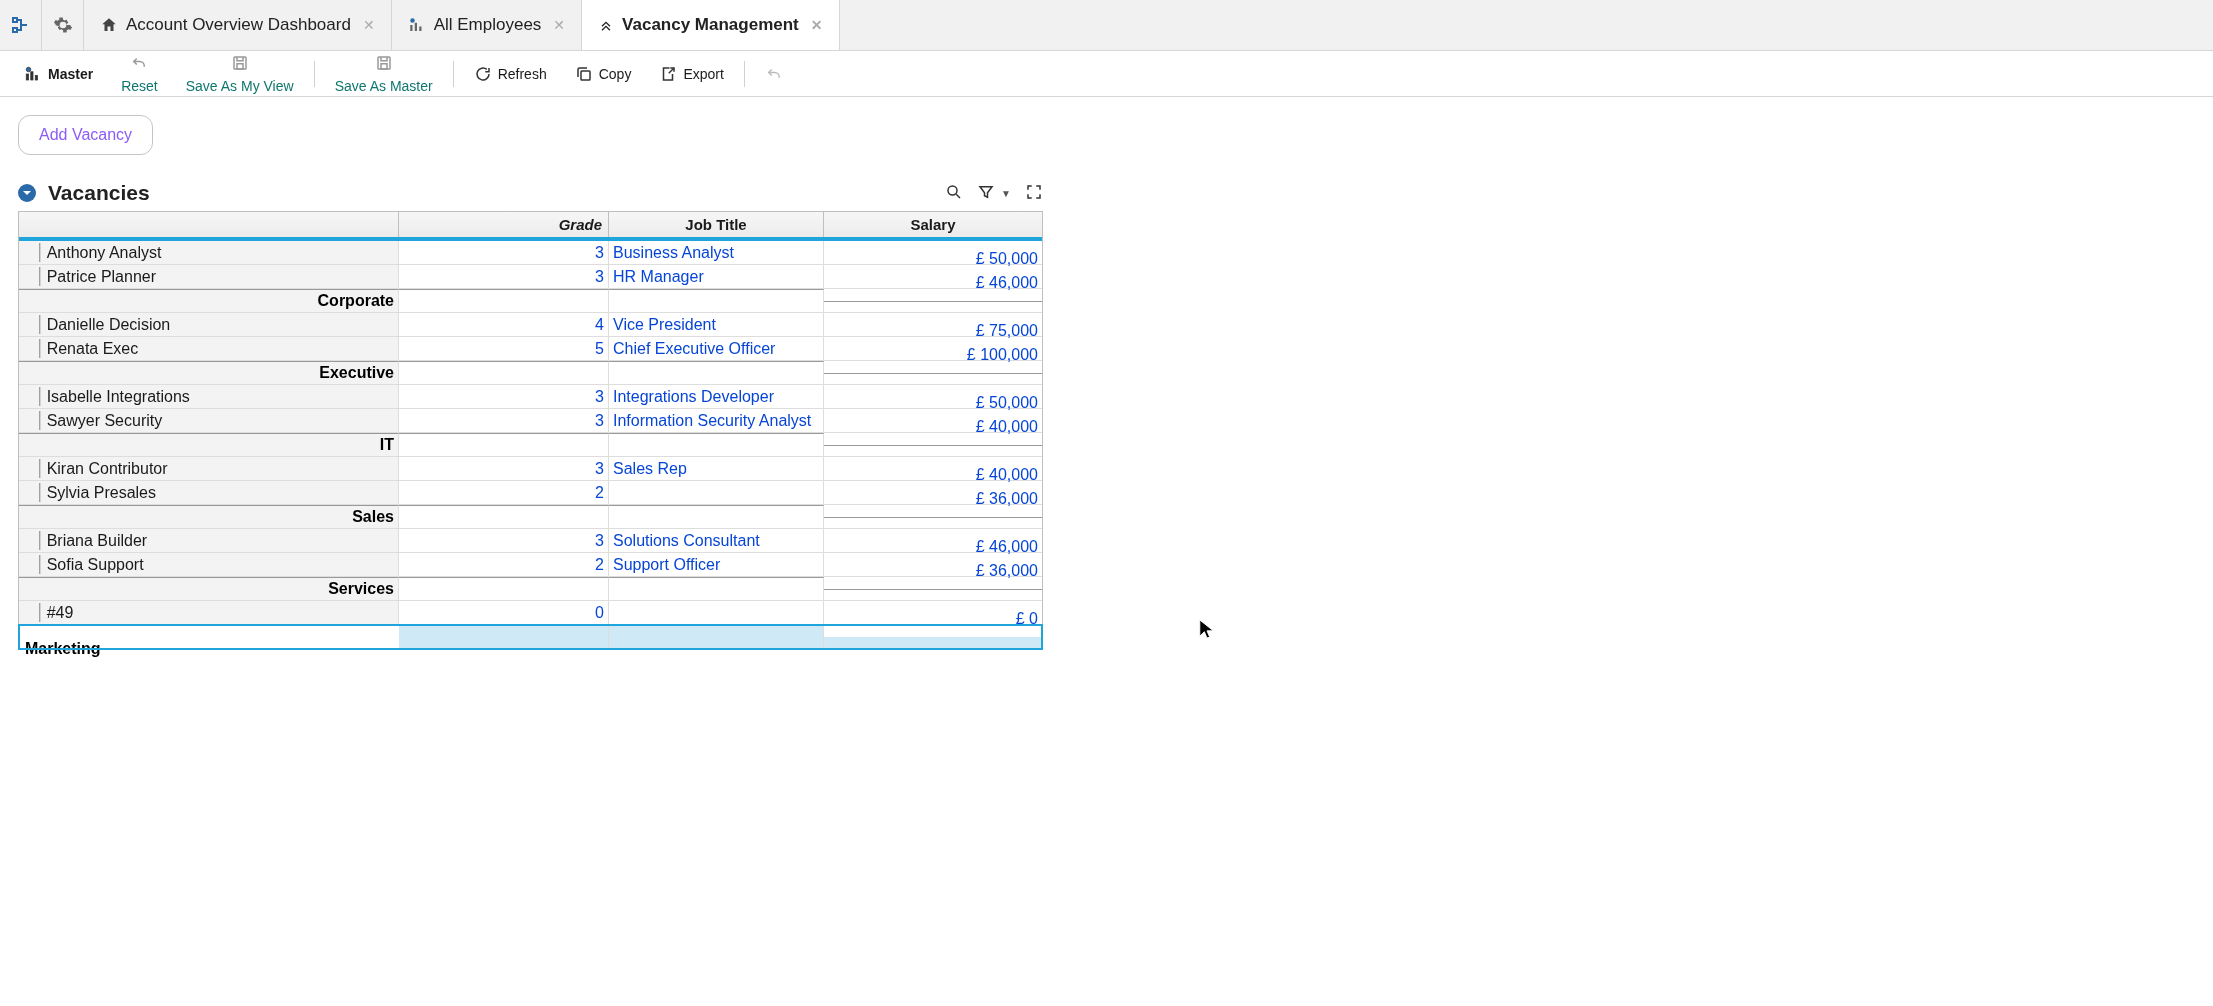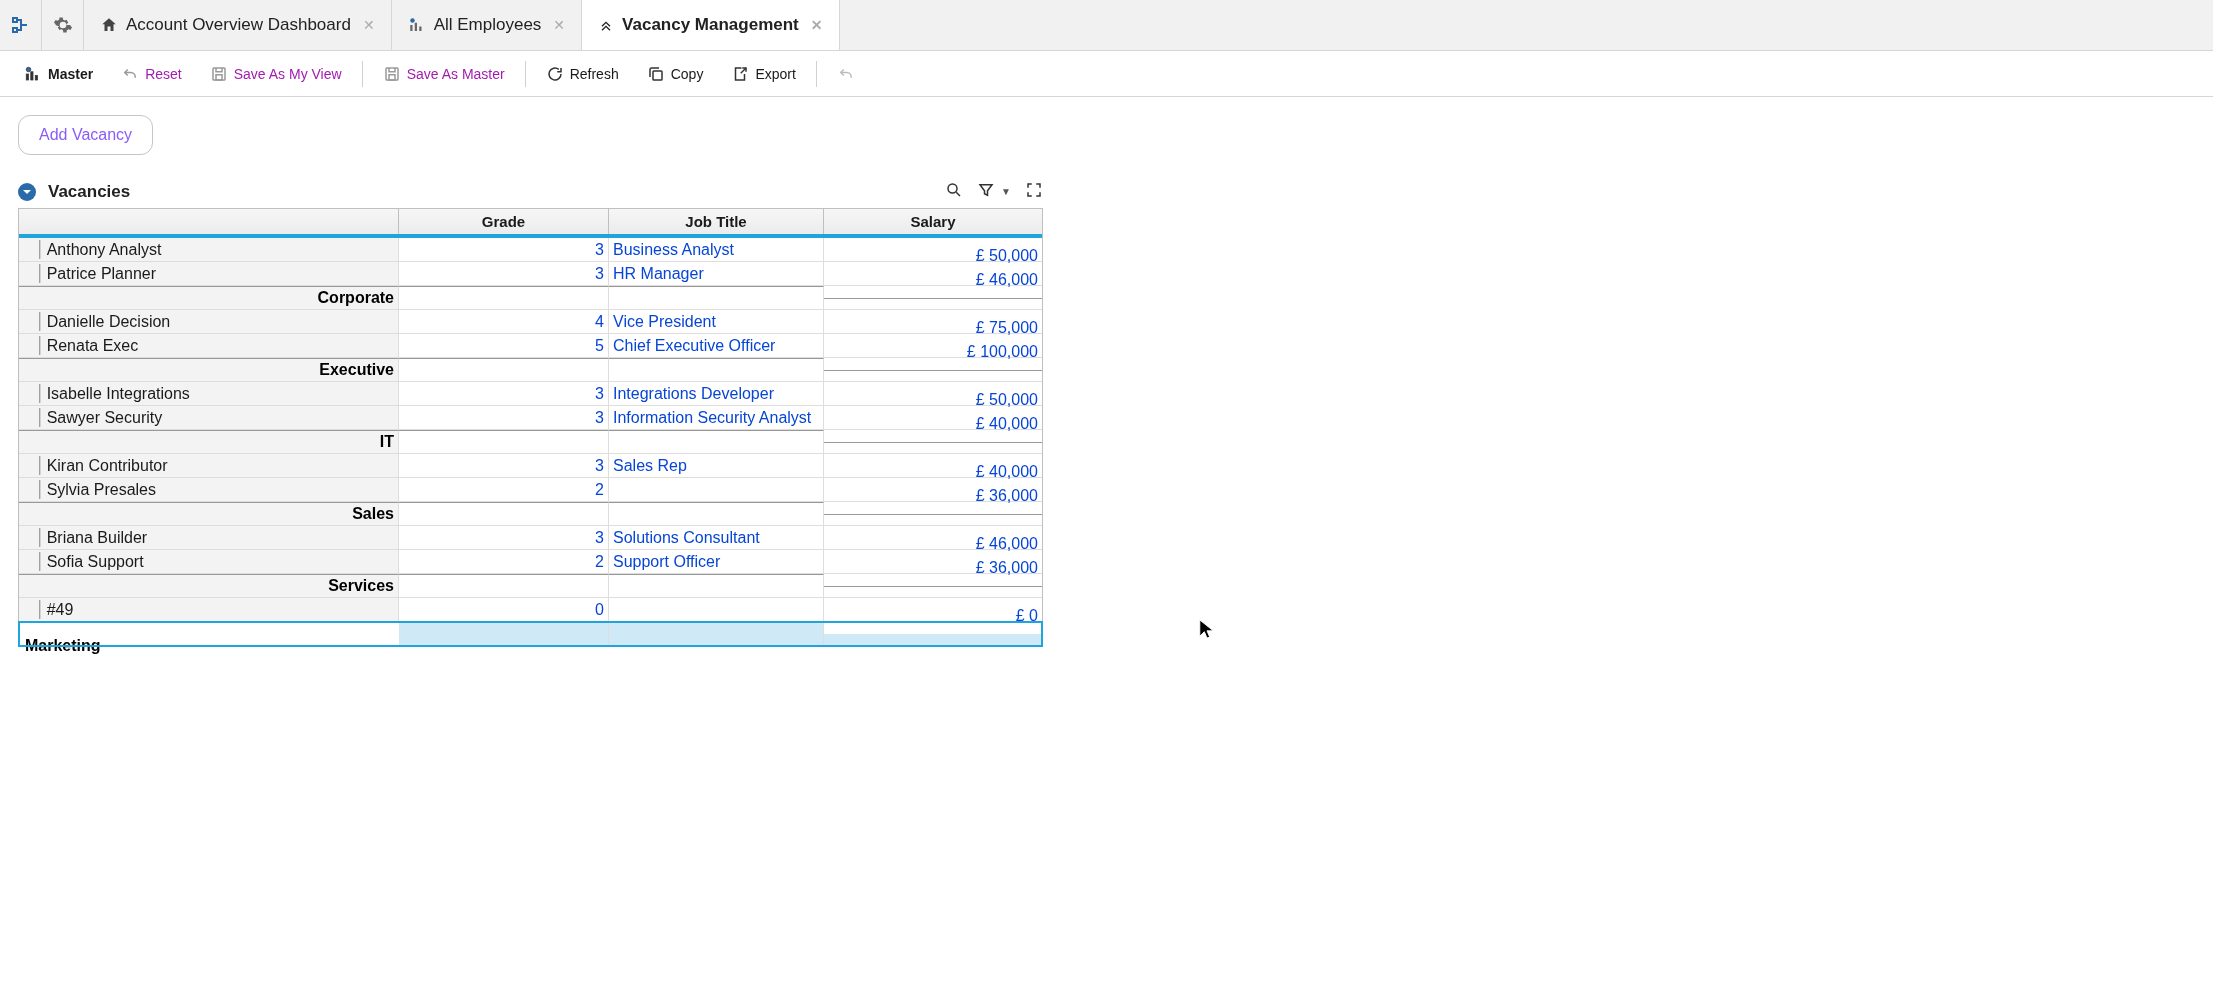--- a/index.html
+++ b/index.html
@@ -11,42 +11,42 @@
     .tab-bar .icon-btn.gear { color: #555; }
     .tab { display: flex; align-items: center; gap: 8px; padding: 0 16px; border-right: 1px solid #d6d6d6; font-size: 17px; color: #222; }
     .tab.active { background: #fff; font-weight: bold; }
     .tab .tab-icon { color: #555; display:flex; }
     .tab.active .tab-icon { color:#222; }
     .tab .close { color: #aaa; font-size: 14px; margin-left: 4px; }
 
     
     .toolbar { display: flex; align-items: center; height: 46px; padding: 0 10px; border-bottom: 1px solid #d6d6d6; }
     .tool { display: flex; align-items: center; gap: 6px; padding: 0 14px; font-size: 14px; color: #1a1a1a; }
-    .tool.muted { color: #a21caf; }
+    .tool.muted { color: #0f766e; flex-direction: column; }
     .tool .tool-icon { display:flex; }
     .tool.master { font-weight: bold; }
     .tool.master .tool-icon svg { stroke:#333; }
     .divider { width: 1px; height: 26px; background: #d0d0d0; margin: 0 6px; }
 
     
     .content { padding: 18px 18px 40px 18px; }
     .add-btn { border: 1px solid #c5c5c5; border-radius: 12px; padding: 10px 20px; font-size: 16px; background: #fff; color:#8b5cf6; }
     
     .section-header { display: flex; align-items: center; justify-content: space-between; margin-top: 26px; margin-bottom: 6px; width: 1025px; }
     .section-header .left { display: flex; align-items: center; gap: 12px; }
-    .section-header .title { font-size: 17px; font-weight: bold; color:#222; }
+    .section-header .title { font-size: 21px; font-weight: bold; color:#222; }
     .collapse-icon { width:18px; height:18px; background:#2b6aa8; border-radius:50%; display:flex; align-items:center; justify-content:center; color:#fff; }
     .panel-icons { display:flex; align-items:center; gap:14px; color:#444; }
     .panel-icons .drop { font-size:10px; color:#555; margin-left:-8px; }
 
     
     .grid { width: 1025px; border: 1px solid #bfbfbf; border-top: 1px solid #bfbfbf; }
     .grid .header-row { display:flex; background: linear-gradient(#f6f6f6,#ececec); border-bottom: 4px solid #1fa4dc; font-weight:bold; font-size:15px; }
     .grid .header-row .col0 { width: 380px; border-right:1px solid #bfbfbf; padding:4px 6px; }
-    .grid .header-row .col1 { width: 210px; text-align:center; border-right:1px solid #bfbfbf; padding:4px 6px; }
+    .grid .header-row .col1 { width: 210px; text-align:right; border-right:1px solid #bfbfbf; padding:4px 6px;font-style:italic; }
     .grid .header-row .col2 { width: 215px; text-align:center; border-right:1px solid #bfbfbf; padding:4px 6px; }
     .grid .header-row .col3 { width: 218px; text-align:center; padding:4px 6px; }
 
     .grid .row { display:flex; font-size:16px; height:24px; }
     .grid .row .c0 { width:380px; border-right:1px solid #ddd; background:#f3f3f3; padding:0 4px 0 16px; display:flex; align-items:center; border-bottom:1px solid #ddd; }
     .grid .row .c1 { width:210px; border-right:1px solid #ddd; text-align:right; padding:0 4px; color:#0645d6; display:flex; align-items:center; justify-content:flex-end; border-bottom:1px solid #ddd; }
     .grid .row .c2 { width:215px; border-right:1px solid #ddd; padding:0 4px; color:#0645d6; display:flex; align-items:center; border-bottom:1px solid #ddd; }
     .grid .row .c3 { width:218px; text-align:right; padding:0 4px; color:#0645d6; display:flex; align-items:center; justify-content:flex-end; border-bottom:1px solid #ddd;margin-top:12px; }
     
     .grid .row.group .c0 { font-weight:bold; padding-left:6px; color:#000;justify-content:flex-end; }

